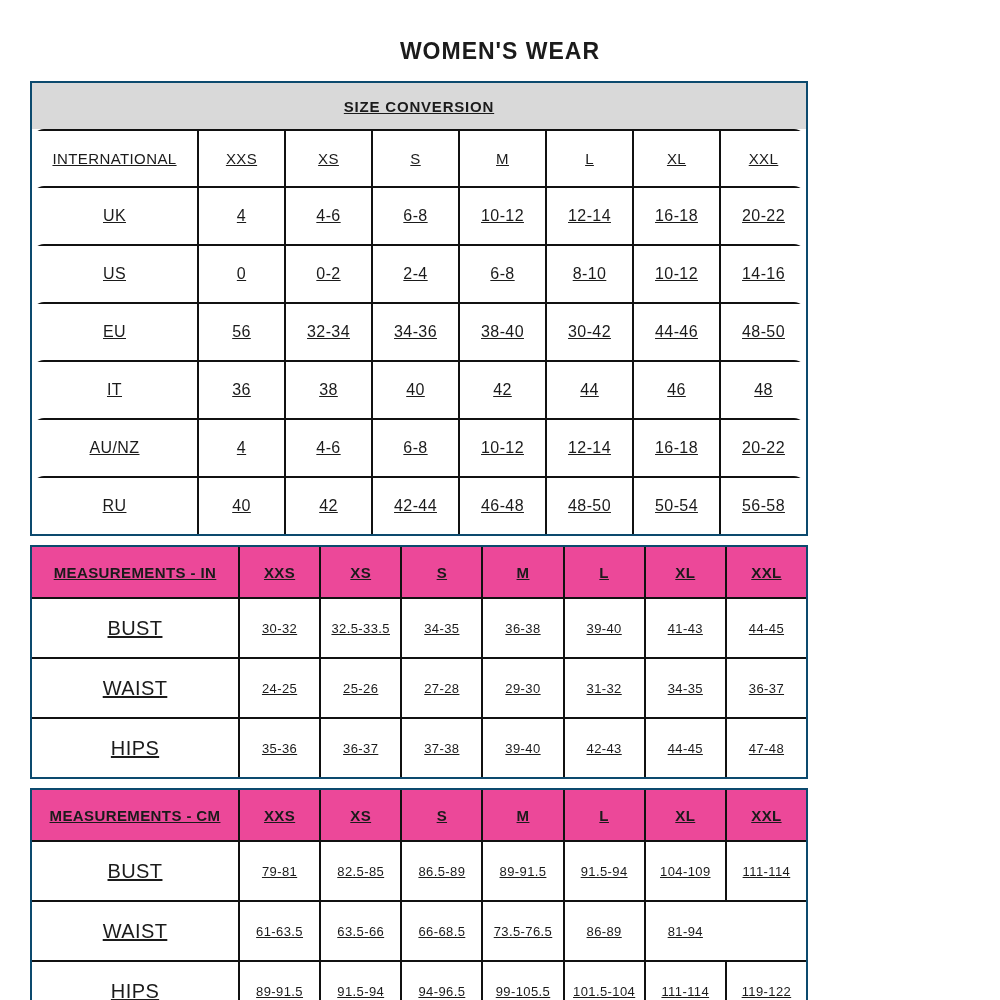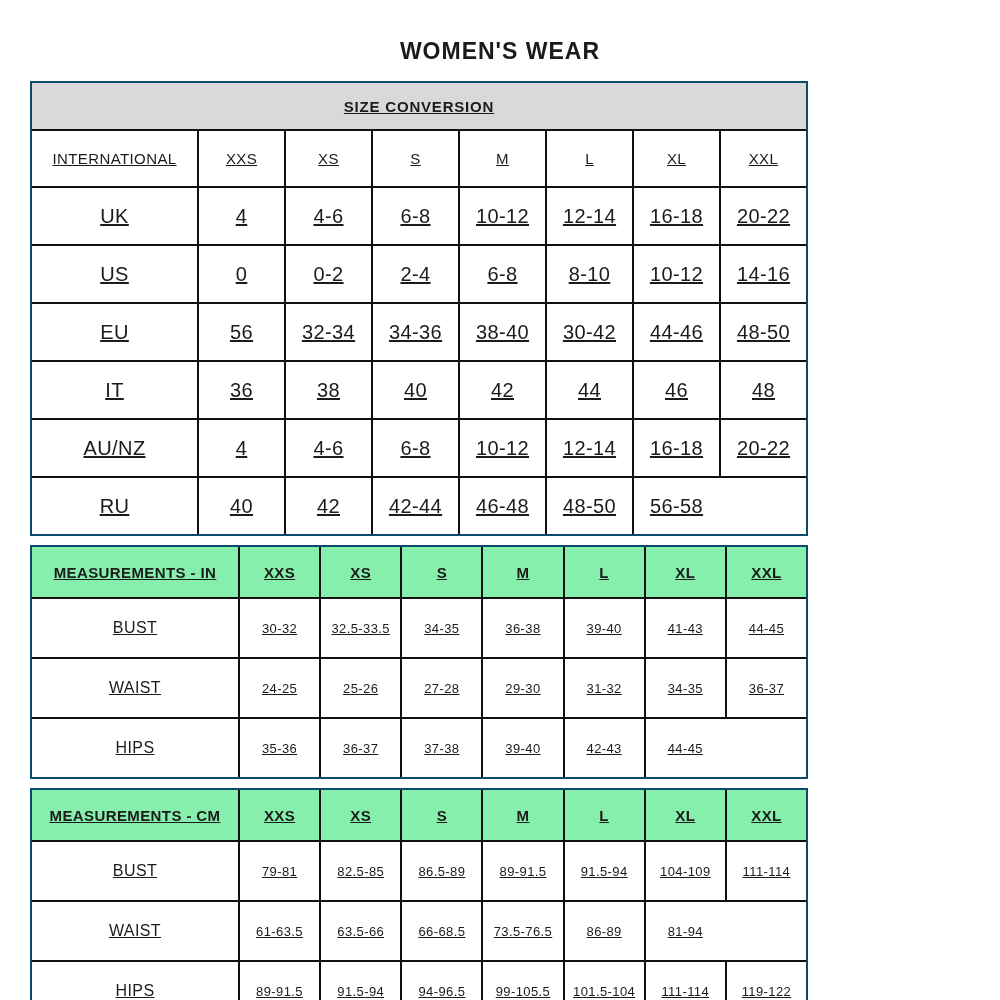--- a/index.html
+++ b/index.html
@@ -23,21 +23,21 @@
     width: 778px;
     border: 2px solid #0c4a6e;
     background: #ffffff;
     text-decoration: underline;
   }
   .tbl + .tbl { margin-top: 9px; }
 
   .row { display: grid; }
   .row + .row { border-top: 2px solid #111111; }
 
-  .sc-grid  { grid-template-columns: 165px repeat(7, 1fr); }
+  .sc-grid  { grid-template-columns: 165px repeat(7, 1fr); border-radius: 12px; }
   .ms-grid  { grid-template-columns: 206px repeat(7, 1fr); }
 
   .cell {
     display: flex;
     align-items: center;
     justify-content: center;
     text-align: center;
     letter-spacing: 0.4px;
     background: #ffffff;
   }
@@ -46,30 +46,30 @@
   .banner-row { display: block; }
   .banner {
     height: 46px;
     background: #d9d9d9;
     font-weight: 700;
     font-size: 15px;
     letter-spacing: 0.8px;
   }
 
   .sc-head .cell { height: 55px; font-size: 15px; }
-  .sc-data .cell { height: 56px; font-size: 20px; }
+  .sc-data .cell { height: 56px; font-size: 16px; }
 
   .ms-head .cell {
     height: 50px;
-    background: #86efac;
+    background: #ec4899;
     font-weight: 700;
     font-size: 15px;
   }
   .ms-data .cell { height: 58px; font-size: 13px; }
-  .ms-data .cell.lbl { font-size: 16px; }
+  .ms-data .cell.lbl { font-size: 20px; }
 </style>
 </head>
 <body>
 
 <div class="page">
 
   <div class="page-title">WOMEN'S WEAR</div>
 
   <div class="tbl">
     <div class="row banner-row">
@@ -141,20 +141,21 @@
         <div class="cell">20-22</div>
       </div>
 
       <div class="row sc-grid sc-data">
         <div class="cell lbl">RU</div>
         <div class="cell">40</div>
         <div class="cell">42</div>
         <div class="cell">42-44</div>
         <div class="cell">46-48</div>
         <div class="cell">48-50</div>
+        <div class="cell">50-54</div>
         <div class="cell">56-58</div>
       </div>
 
   </div>
 
   <div class="tbl">
     <div class="row ms-grid ms-head">
       <div class="cell">MEASUREMENTS - IN</div>
       <div class="cell">XXS</div>
       <div class="cell">XS</div>
@@ -188,20 +189,21 @@
       </div>
 
       <div class="row ms-grid ms-data">
         <div class="cell lbl">HIPS</div>
         <div class="cell">35-36</div>
         <div class="cell">36-37</div>
         <div class="cell">37-38</div>
         <div class="cell">39-40</div>
         <div class="cell">42-43</div>
         <div class="cell">44-45</div>
+        <div class="cell">47-48</div>
       </div>
 
   </div>
 
   <div class="tbl">
     <div class="row ms-grid ms-head">
       <div class="cell">MEASUREMENTS - CM</div>
       <div class="cell">XXS</div>
       <div class="cell">XS</div>
       <div class="cell">S</div>

